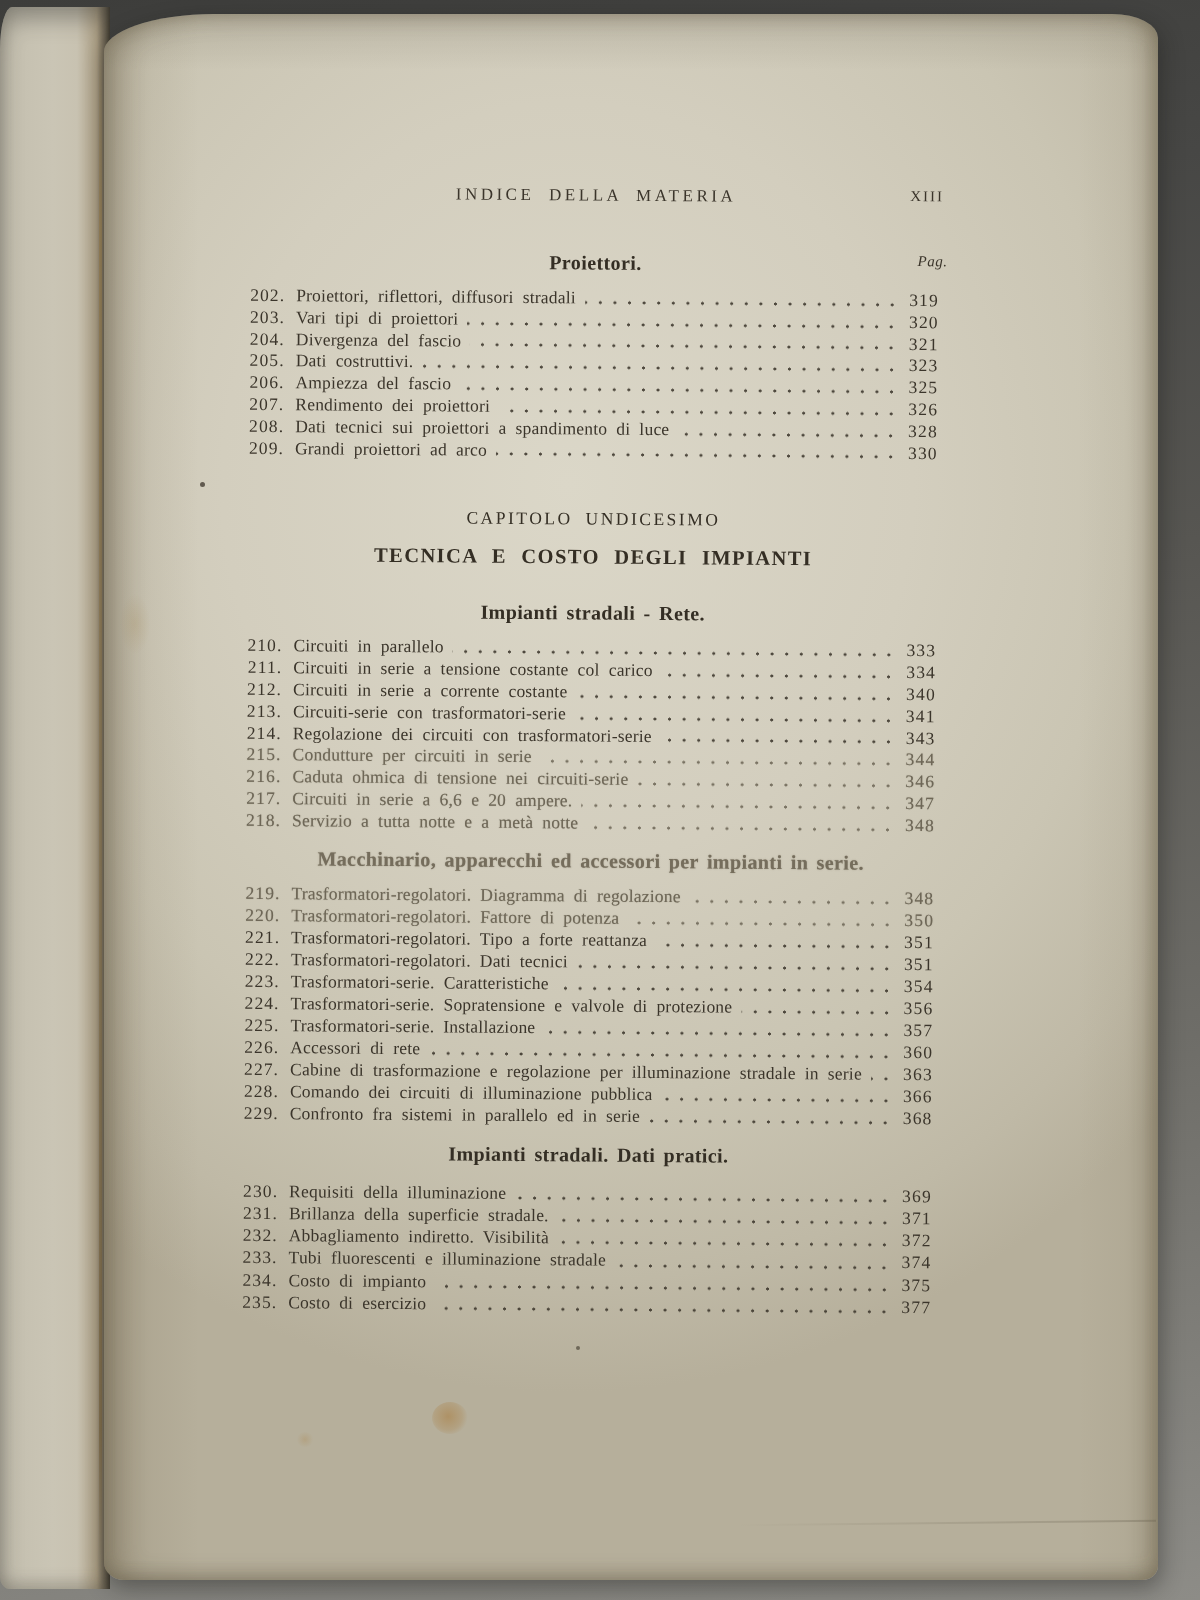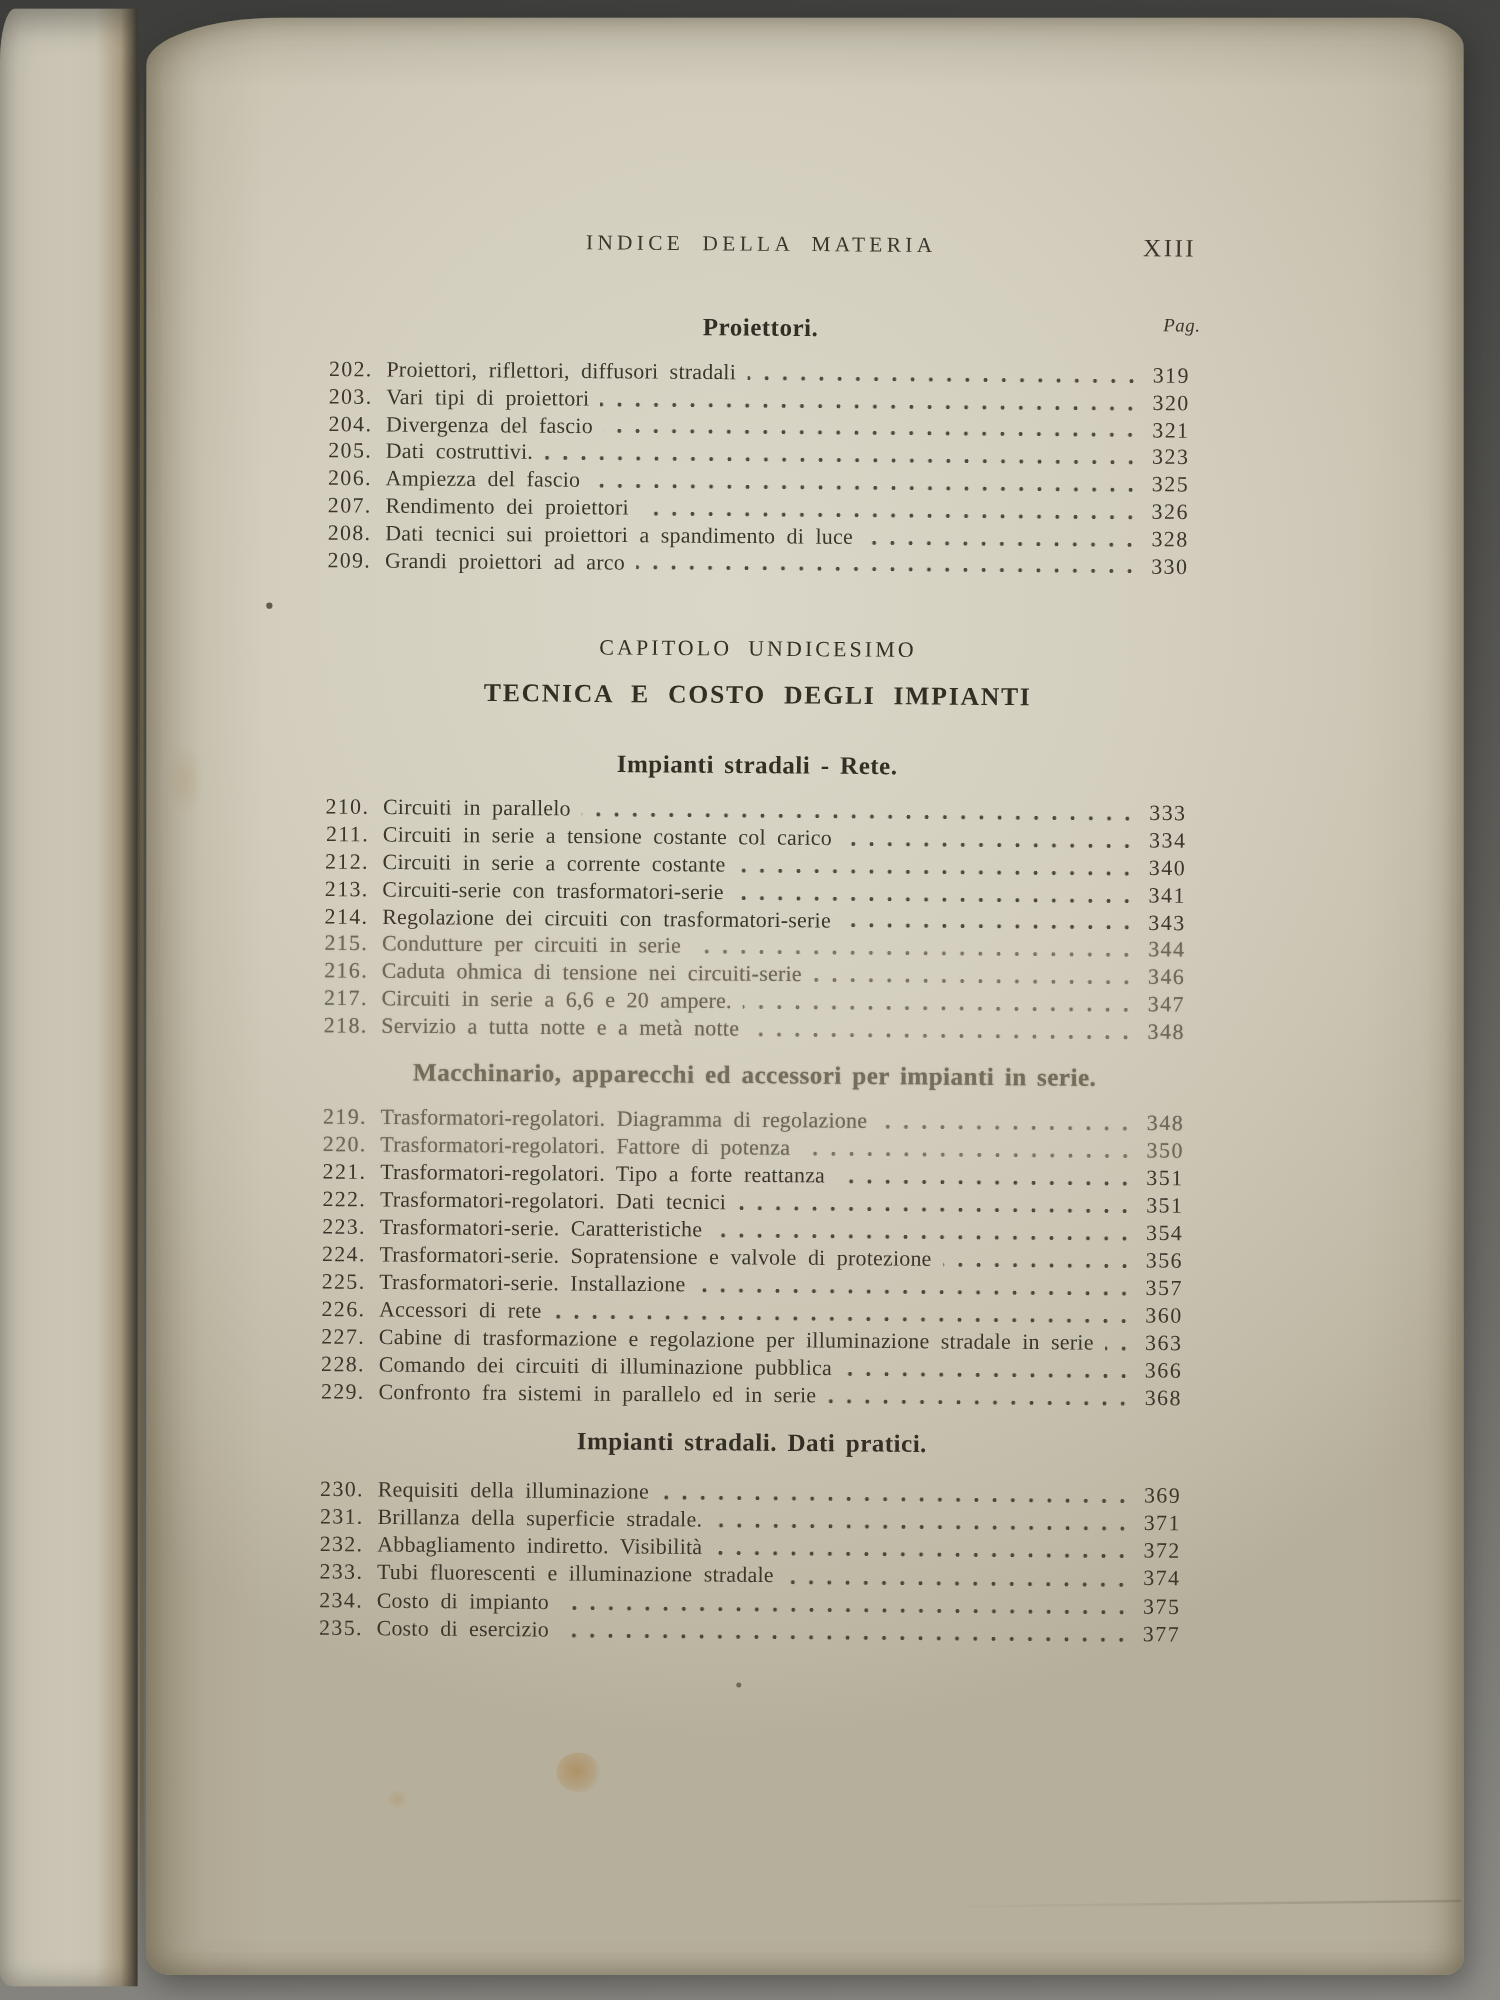--- a/index.html
+++ b/index.html
@@ -22,21 +22,20 @@
     background:
       linear-gradient(to right, rgba(92,78,52,.24), rgba(92,78,52,.07) 48px, rgba(92,78,52,0) 95px),
       linear-gradient(to left, rgba(96,84,58,.20), rgba(96,84,58,.05) 34px, rgba(96,84,58,0) 80px),
       linear-gradient(to bottom, rgba(84,78,62,.16), rgba(84,78,62,0) 56px),
       radial-gradient(ellipse 78% 58% at 44% 30%, #dbd7c8 0%, #d3cebe 42%, #cac5b3 68%, #bfb9a6 88%, #b6af9b 100%);
     box-shadow:
       inset 14px 0 26px rgba(78,68,48,.28),
       inset -8px 0 18px rgba(96,84,58,.30),
       inset 0 -6px 14px rgba(90,84,66,.16),
       3px 8px 22px rgba(20,20,18,.38);
-    margin-left: 13px;
   }
   .gutter-line{
     position:absolute;left:-5px;top:30px;width:3px;height:1510px;
     background:linear-gradient(to bottom,rgba(130,105,60,.0),rgba(146,118,66,.5) 12%,rgba(130,104,58,.35) 55%,rgba(110,88,50,.55) 92%,rgba(110,88,50,0));
     border-radius:2px;filter:blur(.6px);
   }
   .stain{position:absolute;border-radius:50%;pointer-events:none;}
   .s1{left:328px;top:1388px;width:36px;height:32px;
       background:radial-gradient(circle at 45% 45%,rgba(168,122,58,.55),rgba(168,122,58,.25) 52%,rgba(168,122,58,0) 74%);}
   .s2{left:192px;top:1418px;width:18px;height:15px;
@@ -49,21 +48,21 @@
         background:linear-gradient(to right,rgba(95,88,70,0),rgba(95,88,70,.30));transform:rotate(-.6deg);}
 
   
   .content{
     position:absolute;left:136px;top:0;width:712px;
     transform:rotate(.45deg);transform-origin:30px 180px;
     color:#3b352b;
   }
   .running-head{position:relative;margin-top:169px;height:24px;}
   .rh-title{display:block;text-align:center;font-size:17px;letter-spacing:3.5px;word-spacing:7px;}
-  .rh-folio{position:absolute;right:8px;top:0;font-size:20px;letter-spacing:2px;}
+  .rh-folio{position:absolute;right:8px;top:0;font-size:15px;letter-spacing:2px;}
   .pag-label{position:absolute;top:234px;right:4px;font-style:italic;font-size:15px;letter-spacing:.5px;}
 
   .heading{text-align:center;color:#342e24;}
   .h-sub{font-weight:bold;font-size:20px;letter-spacing:.4px;word-spacing:3px;height:26px;line-height:26px;margin-bottom:12px;}
   .h-chapter{font-size:17.5px;letter-spacing:2.5px;word-spacing:6px;height:22px;line-height:22px;font-weight:normal;}
   .h-title{font-weight:bold;font-size:20.5px;letter-spacing:1.4px;word-spacing:8px;height:26px;line-height:26px;margin-top:14px;}
   .sec-1 .h-sub{margin-top:30px;}
   .sec-0{margin-top:40px;}
   .sec-1{margin-top:46px;}
   .sec-2{margin-top:13px;}

